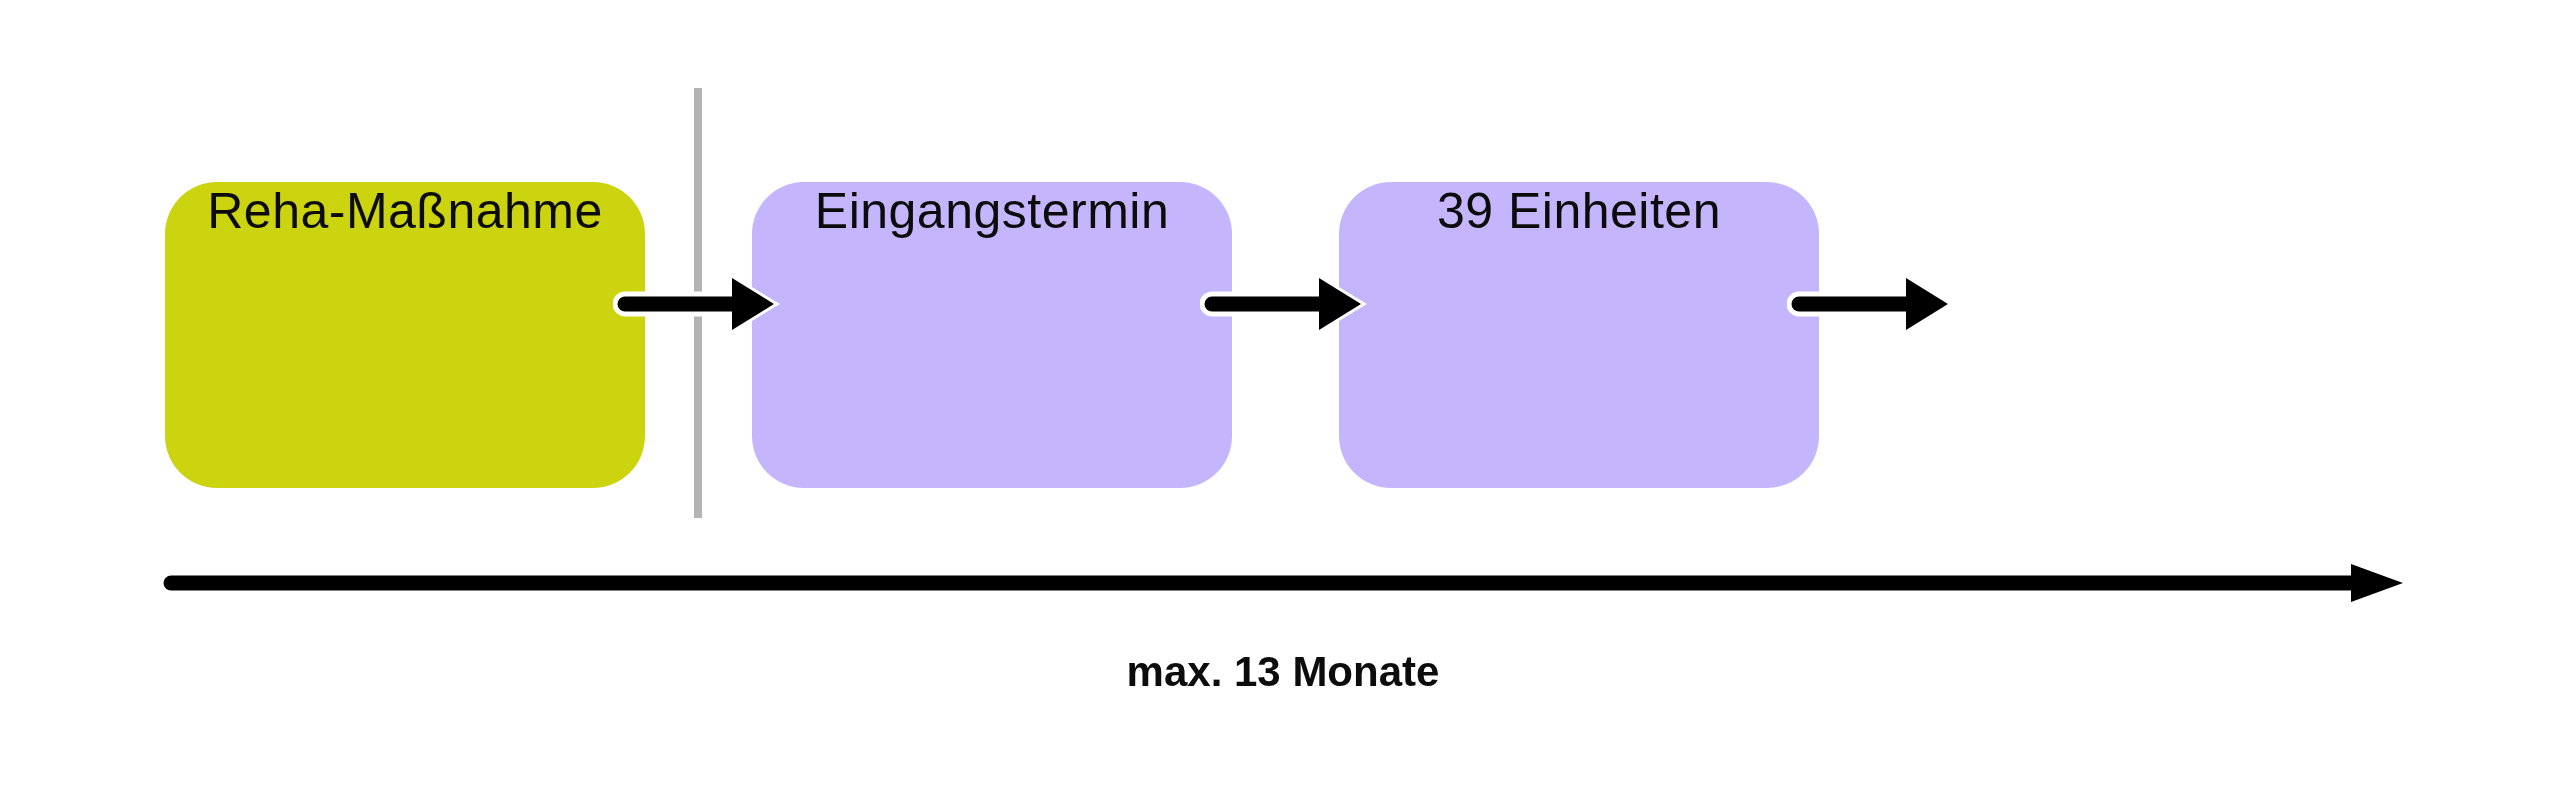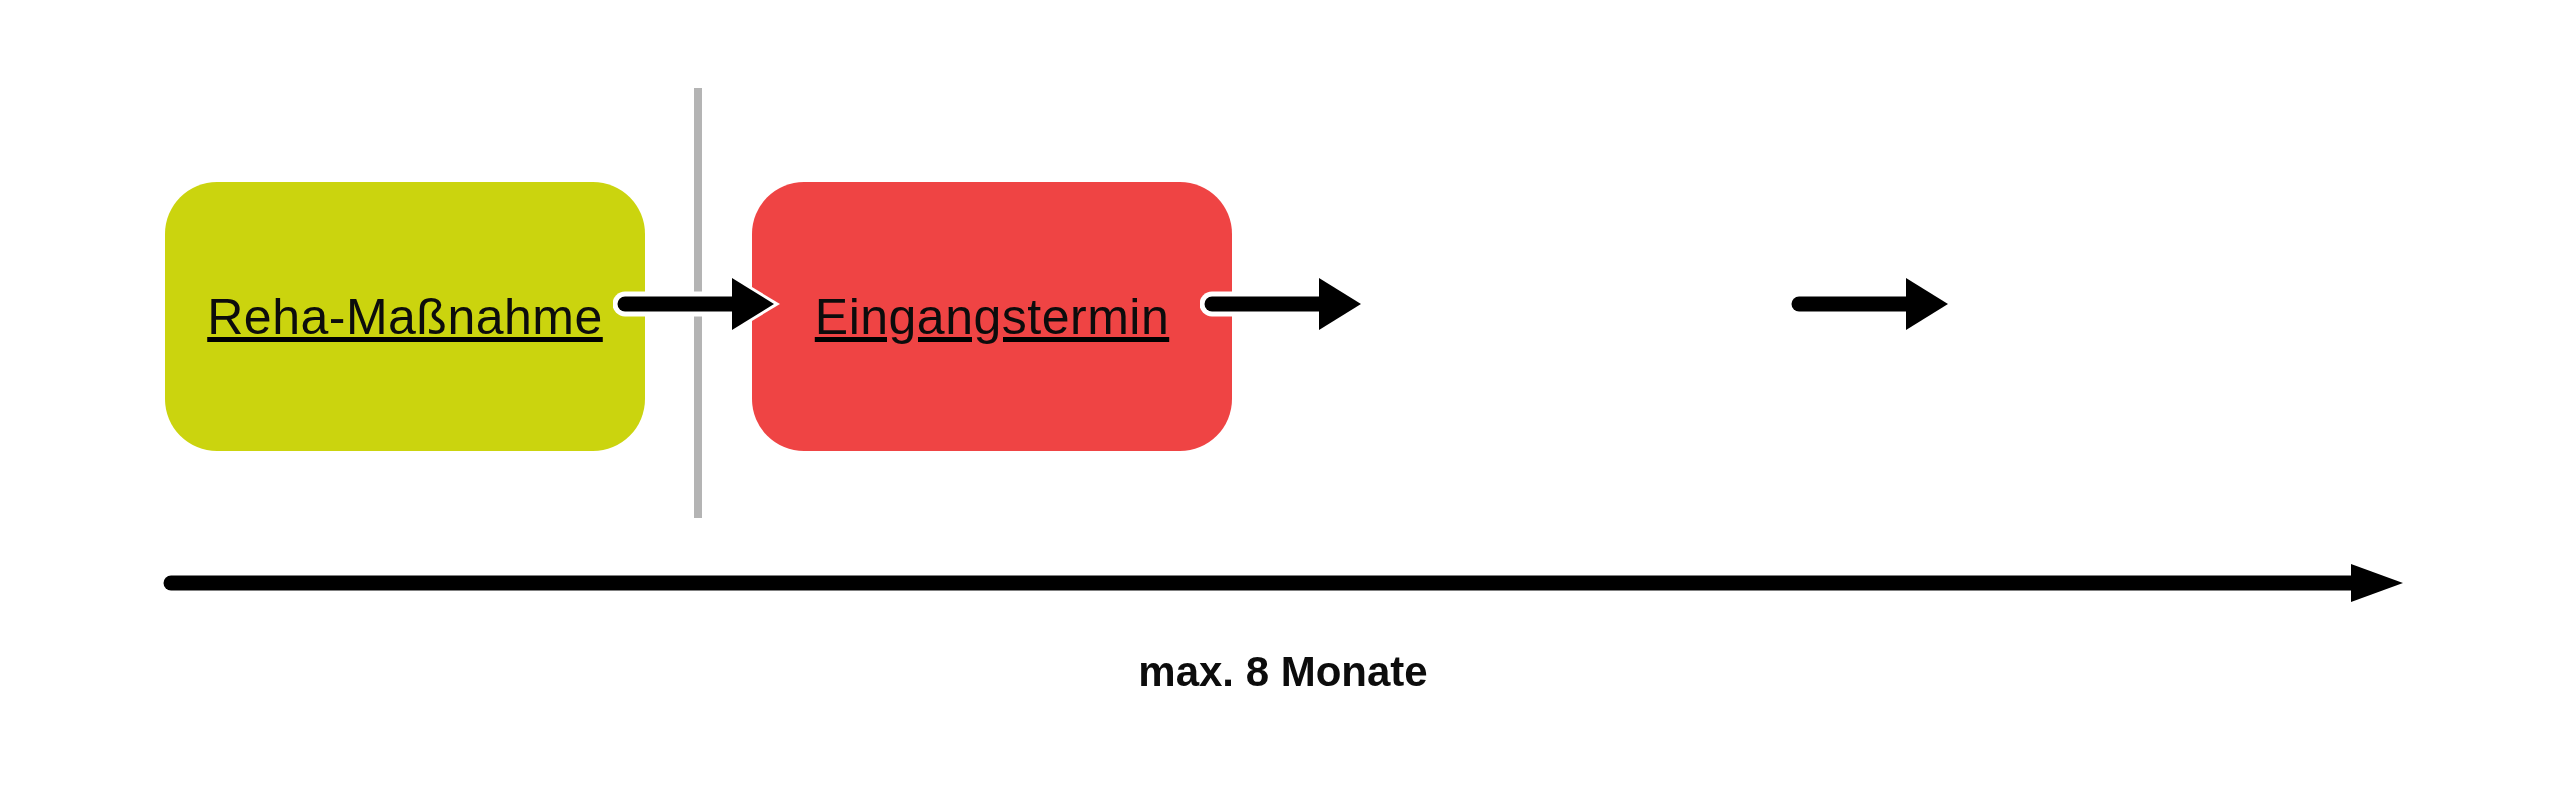--- a/index.html
+++ b/index.html
@@ -8,35 +8,34 @@
     width: 2560px;
     height: 787px;
     background: #ffffff;
     overflow: hidden;
     font-family: "Liberation Sans", sans-serif;
   }
   .node {
     position: absolute;
     top: 182px;
     width: 480px;
-    height: 269px;
+    height: 306px;
     border-radius: 52px;
     display: flex;
-    align-items: center;
+    align-items: flex-start;
     justify-content: center;
-    text-decoration: underline;
   }
   .node-label {
     font-size: 50px;
     letter-spacing: 0.5px;
     color: #0c0c0c;
     white-space: nowrap;
   }
   .node-green  { background: #cbd40e; }
-  .node-orange { background: #ef4444; }
+  .node-orange { background: #c4b5fd; }
   .n1 { left: 165px; }
   .n2 { left: 752px; }
   .n3 { left: 1339px; }
   .n4 { left: 1926px; }
   .divider {
     position: absolute;
     left: 694px;
     top: 88px;
     width: 8px;
     height: 430px;
@@ -75,20 +74,23 @@
 <div class="canvas">
 
   <div class="divider"></div>
 
   <div class="node node-green n1">
     <span class="node-label">Reha-Maßnahme</span>
   </div>
   <div class="node node-orange n2">
     <span class="node-label">Eingangstermin</span>
   </div>
+  <div class="node node-orange n3">
+    <span class="node-label">39 Einheiten</span>
+  </div>
 
   <svg class="connector a1" viewBox="0 0 170 90" aria-hidden="true">
     <line x1="12" y1="45" x2="122" y2="45" stroke="#ffffff" stroke-width="25" stroke-linecap="round"></line>
     <polygon points="114,13 114,77 167,45" fill="#ffffff"></polygon>
     <line x1="12" y1="45" x2="122" y2="45" stroke="#000000" stroke-width="15" stroke-linecap="round"></line>
     <polygon points="119,19 119,71 161,45" fill="#000000"></polygon>
   </svg>
   <svg class="connector a2" viewBox="0 0 170 90" aria-hidden="true">
     <line x1="12" y1="45" x2="122" y2="45" stroke="#ffffff" stroke-width="25" stroke-linecap="round"></line>
     <polygon points="114,13 114,77 167,45" fill="#ffffff"></polygon>
@@ -100,15 +102,15 @@
     <polygon points="114,13 114,77 167,45" fill="#ffffff"></polygon>
     <line x1="12" y1="45" x2="122" y2="45" stroke="#000000" stroke-width="15" stroke-linecap="round"></line>
     <polygon points="119,19 119,71 161,45" fill="#000000"></polygon>
   </svg>
 
   <svg class="timeline-arrow" viewBox="0 0 2240 60" aria-hidden="true">
     <line x1="8" y1="30" x2="2196" y2="30" stroke="#000000" stroke-width="15" stroke-linecap="round"></line>
     <polygon points="2188,11 2188,49 2240,30" fill="#000000"></polygon>
   </svg>
 
-  <div class="timeline-label">max. 8 Monate</div>
+  <div class="timeline-label">max. 13 Monate</div>
 
 </div>
 
 </body></html>

